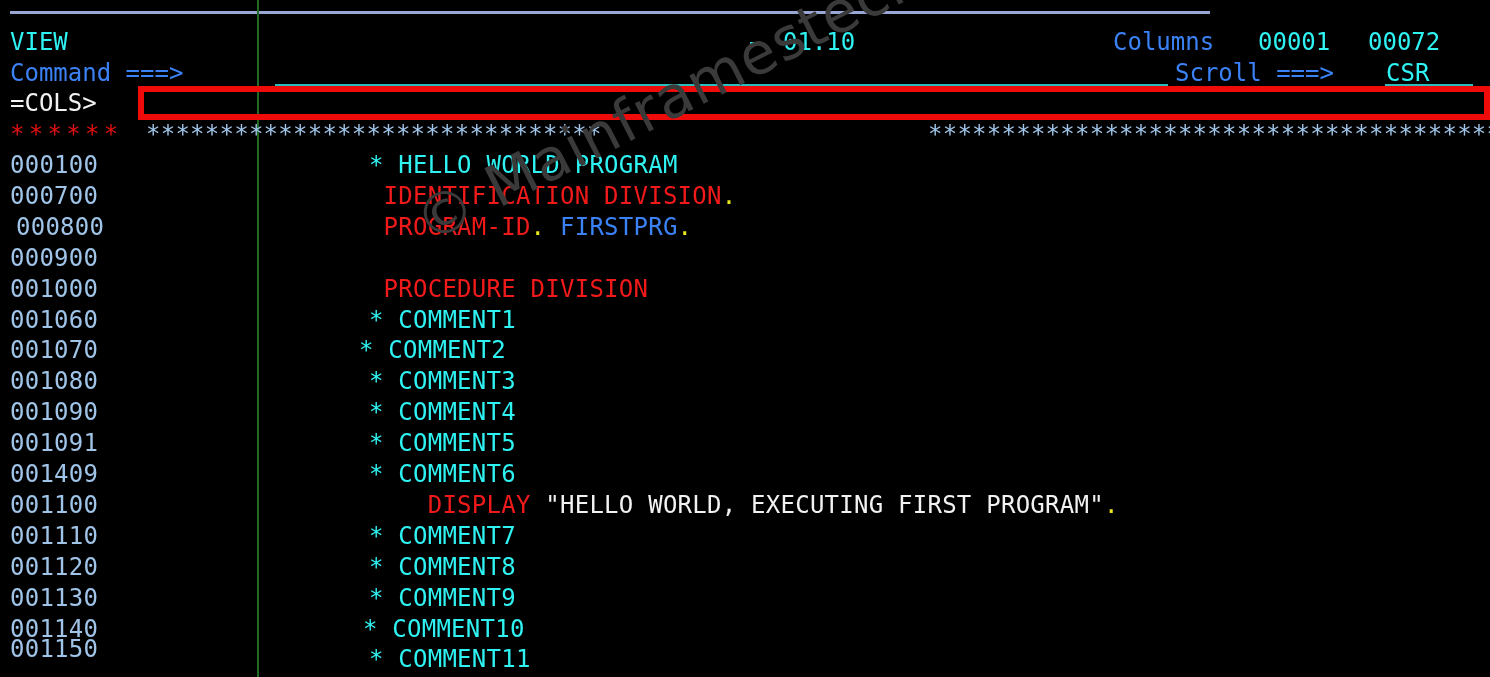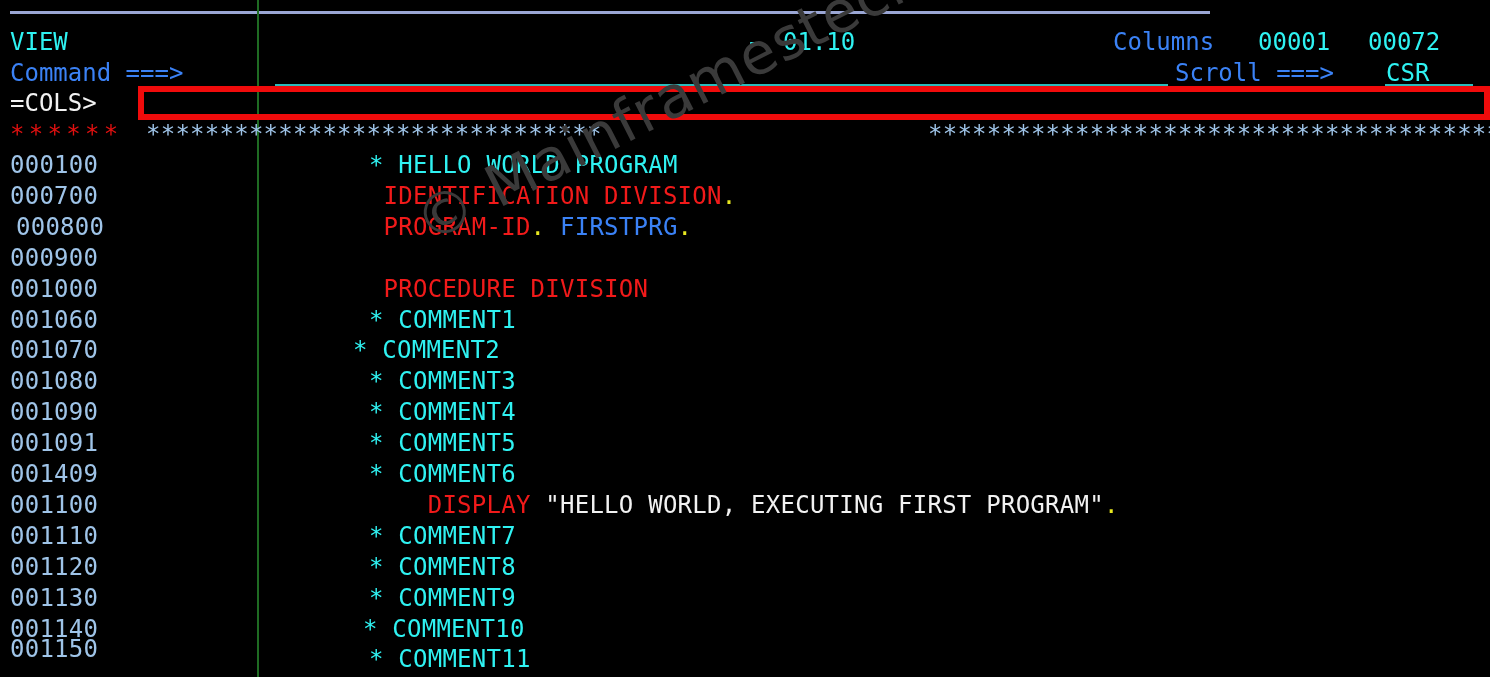--- a/index.html
+++ b/index.html
@@ -97,21 +97,21 @@
       <div class="tx sz" style="left: 266px; top: 180.9px; letter-spacing: 0.25px;"><span class="c-red">        IDENTIFICATION DIVISION</span><span class="c-yellow">.</span></div>
       <div class="tx sz c-steel" style="left: 10px; top: 211.8px; letter-spacing: 0.25px; margin-left: 6px;">000800</div>
       <div class="tx sz" style="left: 266px; top: 211.8px; letter-spacing: 0.25px;"><span class="c-red">        PROGRAM-ID</span><span class="c-yellow">.</span><span class="c-white"> </span><span class="c-green-b">FIRSTPRG</span><span class="c-yellow">.</span></div>
       <div class="tx sz c-steel" style="left: 10px; top: 242.7px; letter-spacing: 0.25px;">000900</div>
       <div class="tx sz" style="left: 266px; top: 242.7px; letter-spacing: 0.25px;"><span class="c-white"></span></div>
       <div class="tx sz c-steel" style="left: 10px; top: 273.6px; letter-spacing: 0.25px;">001000</div>
       <div class="tx sz" style="left: 266px; top: 273.6px; letter-spacing: 0.25px;"><span class="c-red">        PROCEDURE DIVISION</span></div>
       <div class="tx sz c-steel" style="left: 10px; top: 304.5px; letter-spacing: 0.25px;">001060</div>
       <div class="tx sz" style="left: 266px; top: 304.5px; letter-spacing: 0.25px;"><span class="c-cyan-b">       * COMMENT1</span></div>
       <div class="tx sz c-steel" style="left: 10px; top: 335.4px; letter-spacing: 0.25px;">001070</div>
-      <div class="tx sz" style="left: 250px; top: 335.4px; letter-spacing: 0.25px;"><span class="c-cyan-b">       * COMMENT2</span></div>
+      <div class="tx sz" style="left: 256px; top: 335.4px; letter-spacing: 0.25px;"><span class="c-cyan-b">       * COMMENT2</span></div>
       <div class="tx sz c-steel" style="left: 10px; top: 366.3px; letter-spacing: 0.25px;">001080</div>
       <div class="tx sz" style="left: 266px; top: 366.3px; letter-spacing: 0.25px;"><span class="c-cyan-b">       * COMMENT3</span></div>
       <div class="tx sz c-steel" style="left: 10px; top: 397.2px; letter-spacing: 0.25px;">001090</div>
       <div class="tx sz" style="left: 266px; top: 397.2px; letter-spacing: 0.25px;"><span class="c-cyan-b">       * COMMENT4</span></div>
       <div class="tx sz c-steel" style="left: 10px; top: 428.1px; letter-spacing: 0.25px;">001091</div>
       <div class="tx sz" style="left: 266px; top: 428.1px; letter-spacing: 0.25px;"><span class="c-cyan-b">       * COMMENT5</span></div>
       <div class="tx sz c-steel" style="left: 10px; top: 459px; letter-spacing: 0.25px;">001409</div>
       <div class="tx sz" style="left: 266px; top: 459px; letter-spacing: 0.25px;"><span class="c-cyan-b">       * COMMENT6</span></div>
       <div class="tx sz c-steel" style="left: 10px; top: 489.9px; letter-spacing: 0.25px;">001100</div>
       <div class="tx sz" style="left: 266px; top: 489.9px; letter-spacing: 0.25px;"><span class="c-red">           DISPLAY</span><span class="c-white"> "HELLO WORLD, EXECUTING FIRST PROGRAM"</span><span class="c-yellow">.</span></div>

